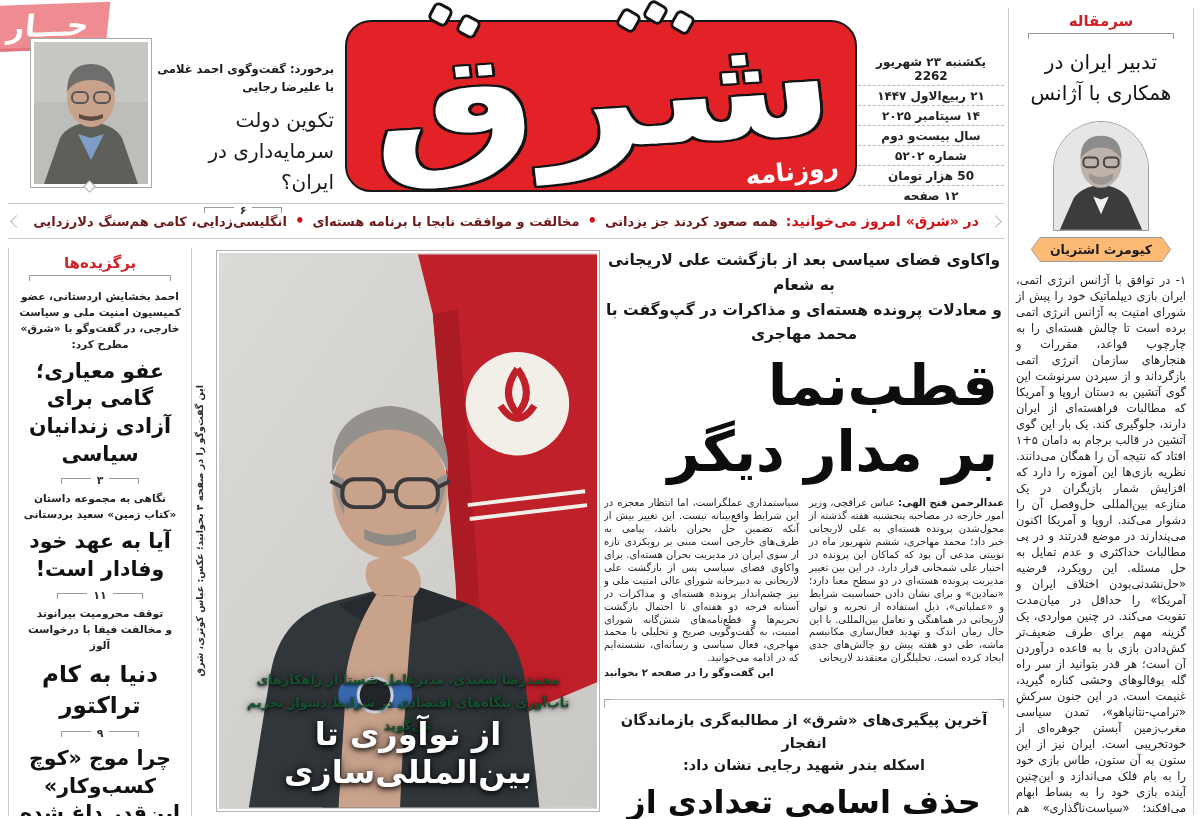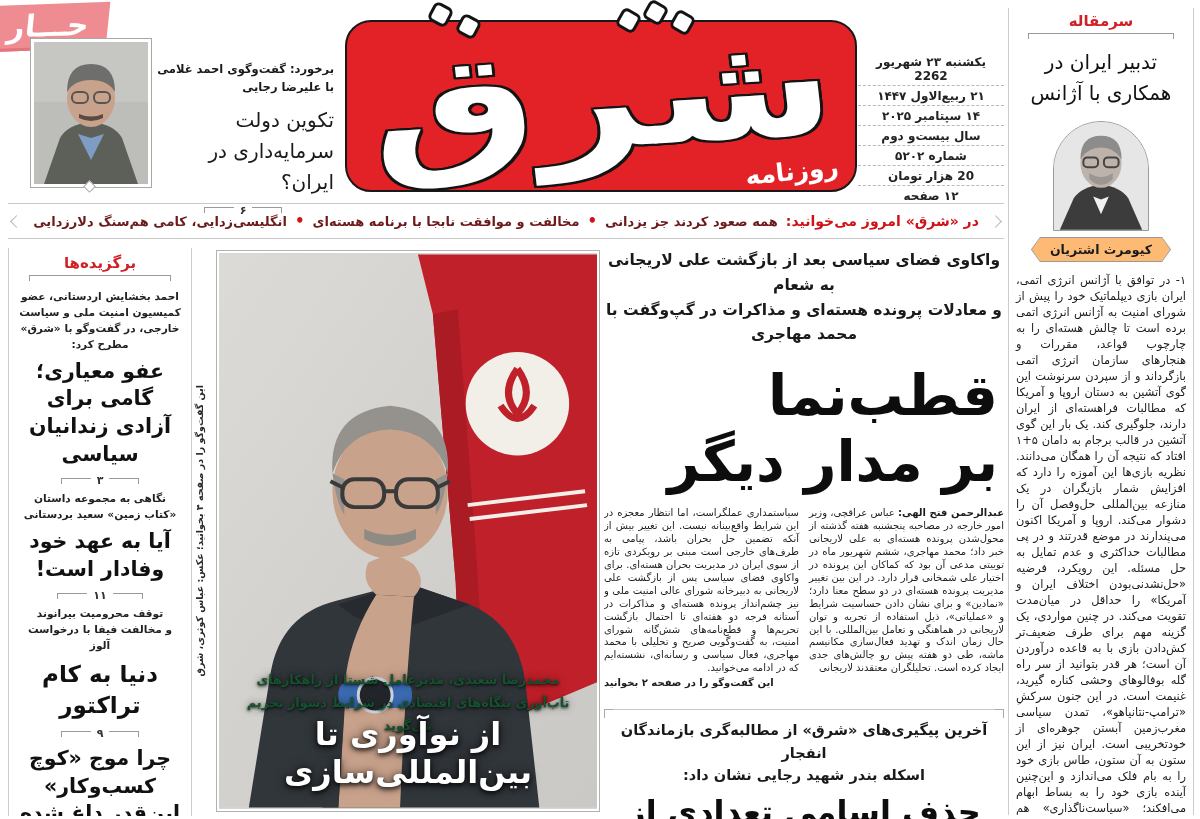--- a/index.html
+++ b/index.html
@@ -62,21 +62,21 @@
   
   .photo-box { position:absolute; left:216px; top:250px; width:384px; height:562px; border:1px solid #b2b2b2; padding:2px; background:#fff; }
   .photo { position:relative; width:100%; height:100%; overflow:hidden; background:#d9d7d3; }
   .photo svg { display:block; width:100%; height:100%; }
   .ph-kicker { position:absolute; left:0; right:0; bottom:72px; text-align:center; color:#14532d; font-weight:bold; font-size:12.8px; line-height:1.8; text-shadow:0 1px 3px rgba(0,0,0,.85),0 0 8px rgba(0,0,0,.5); padding:0 14px; }
   .ph-head { position:absolute; left:0; right:0; bottom:18px; text-align:center; color:#fff; font-weight:bold; font-size:32px; letter-spacing:-1px; text-shadow:0 2px 5px rgba(0,0,0,.9),0 0 12px rgba(0,0,0,.6); }
 
   
   .main-art { position:absolute; left:604px; top:248px; width:400px; }
   .ma-kicker { text-align:center; font-weight:bold; font-size:15.5px; line-height:1.6; }
-  .ma-head { text-align:right; font-weight:bold; font-size:56px; line-height:1.18; letter-spacing:-2px; color:#0d0d0d; padding-right:6px; margin-top:16px; }
+  .ma-head { text-align:right; font-weight:bold; font-size:56px; line-height:1.18; letter-spacing:-2px; color:#0d0d0d; padding-right:6px; margin-top:6px; }
   .ma-cols { display:flex; gap:10px; margin-top:12px; height:192px; overflow:hidden; }
   .ma-col { flex:1 1 0; font-size:10px; line-height:12.9px; text-align:justify; color:#1c1c1c; }
   .ma-col b { font-size:10px; }
   .ma-note { font-weight:bold; font-size:10px; text-align:left; margin-top:2px; }
 
   .bottom-art { margin-top:10px; border-top:1px solid #c6c6c6; padding-top:9px; position:relative; }
   .bottom-art::before, .bottom-art::after { content:""; position:absolute; top:-1px; width:8px; height:8px; border-top:1px solid #aaa; }
   .bottom-art::before { right:0; border-right:1px solid #aaa; }
   .bottom-art::after { left:0; border-left:1px solid #aaa; }
   .ba-kicker { text-align:center; font-weight:bold; font-size:14.5px; line-height:1.55; }
@@ -135,21 +135,21 @@
   <div class="logo-dot" style="left:618px; top:10px; transform:rotate(30deg);"></div>
   <div class="logo-dot" style="left:645px; top:2px; transform:rotate(30deg);"></div>
   <div class="logo-dot" style="left:672px; top:12px; transform:rotate(30deg);"></div>
 
   <div class="issue-info">
     <div class="row">یکشنبه ۲۳ شهریور 2262</div>
     <div class="row">۲۱ ربیع‌الاول ۱۴۴۷</div>
     <div class="row">۱۴ سپتامبر ۲۰۲۵</div>
     <div class="row">سال بیست‌و دوم</div>
     <div class="row">شماره ۵۲۰۲</div>
-    <div class="row">20 هزار تومان</div>
+    <div class="row">50 هزار تومان</div>
     <div class="row">۱۲ صفحه</div>
   </div>
 
   <div class="today-bar">
     <span class="chev left"></span>
     <span class="tb-label">در «شرق» امروز می‌خوانید:</span>
     <span class="tb-item">همه صعود کردند جز یزدانی</span>
     <span class="tb-dot">•</span>
     <span class="tb-item">مخالفت و موافقت نابجا با برنامه هسته‌ای</span>
     <span class="tb-dot">•</span>

